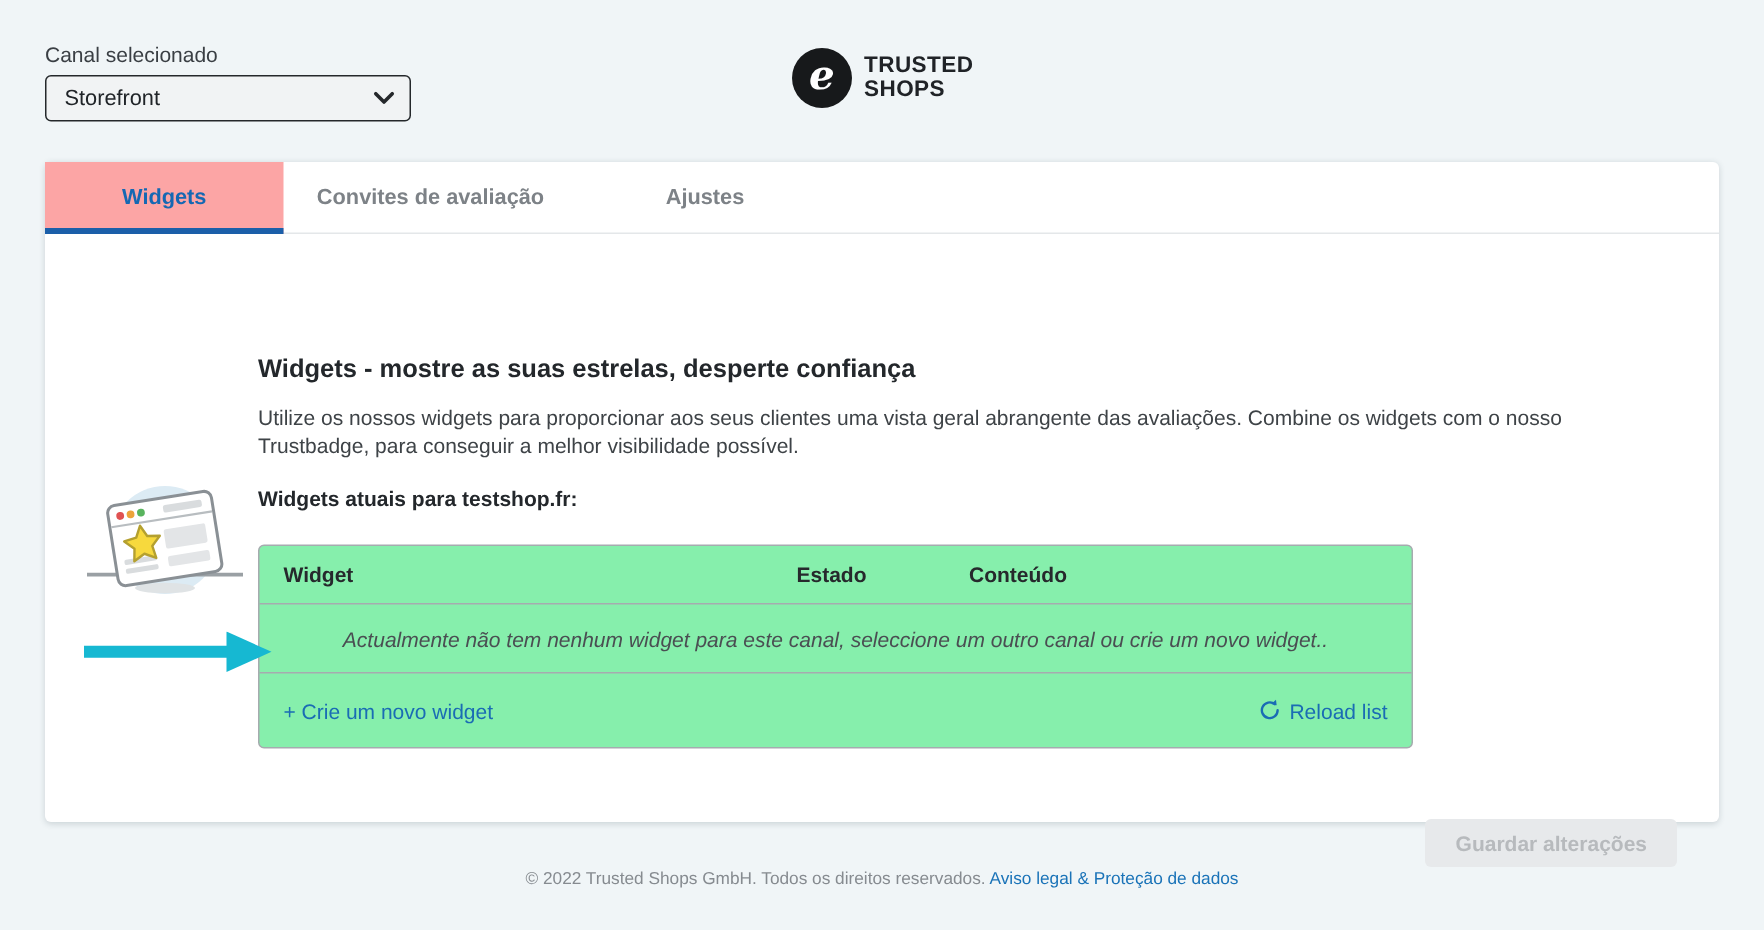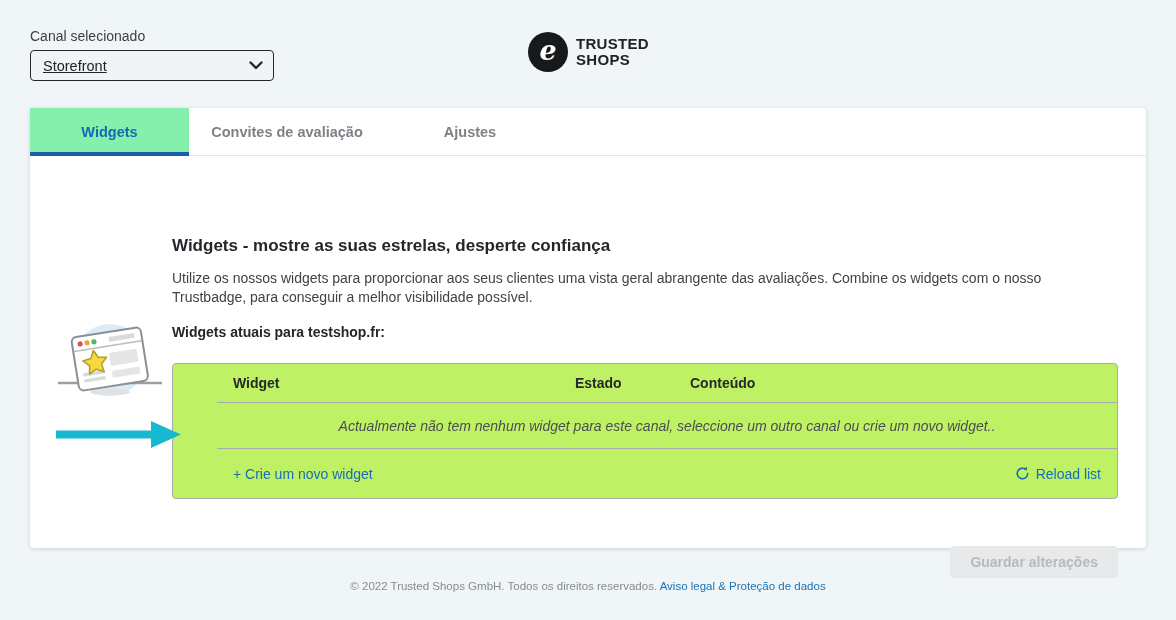--- a/index.html
+++ b/index.html
@@ -11,21 +11,21 @@
     overflow: hidden;
     color: #3e4347;
   }
   
   .channel-block { position: absolute; left: 30px; top: 28px; }
   .channel-label { font-size: 14px; color: #3a3f44; display: block; }
   .channel-select {
     margin-top: 6px; width: 244px; height: 31px;
     background: #f1f3f4; border: 1px solid #24282b; border-radius: 4px;
     display: flex; align-items: center; justify-content: space-between;
-    padding: 0 10px 0 12px; font-size: 14.5px; color: #202428; cursor: pointer; text-decoration: underline;
+    padding: 0 10px 0 12px; font-size: 14.5px; color: #202428; cursor: pointer;
   }
   .logo { position: absolute; left: 528px; top: 32px; display: flex; align-items: center; }
   .logo-circle {
     width: 40px; height: 40px; border-radius: 50%; background: #17191b;
     display: flex; align-items: center; justify-content: center;
   }
   .logo-e {
     color: #fff; font-family: "DejaVu Serif", serif; font-style: italic;
     font-size: 27px; font-weight: bold; line-height: 1; transform: translateY(-2px);
   }
@@ -42,37 +42,36 @@
   .tabbar { display: flex; height: 48px; border-bottom: 1px solid #e4e7e9; }
   .tab {
     height: 48px; display: flex; align-items: center; justify-content: center;
     font-size: 14.5px; font-weight: bold; color: #7d8playground287; color: #7d8287;
     cursor: pointer; position: relative;
   }
   .tab-0 { width: 160px; }
   .tab-1 { width: 159px; }
   .tab-2 { width: 196px; }
   .tab-3 { width: 170px; }
-  .tab.active { background: #86efac; color: #1568b3; }
+  .tab.active { background: #fca5a5; color: #1568b3; }
   .tab.active::after {
     content: ""; position: absolute; left: 0; right: 0; bottom: 0; height: 4px;
     background: #1b5fa9;
   }
   
   .content { position: relative; }
   .illustration { position: absolute; left: 28px; top: 86px; }
   .text-col { margin: 80px 28px 0 142px; }
   .page-title { font-size: 17px; font-weight: bold; color: #23272b; }
   .page-desc { margin-top: 13px; font-size: 14px; line-height: 19px; color: #3e4347; max-width: 910px; }
   .current-label { margin-top: 17px; font-size: 14px; font-weight: bold; color: #23272b; }
   
   .widget-table {
-    margin-top: 23px; width: 946px; border: 1px solid #a6abaf; border-radius: 4px;
-    background: #bef264;
-    padding-left: 44px;
+    margin-top: 23px; width: 770px; border: 1px solid #a6abaf; border-radius: 4px;
+    background: #86efac;
   }
   .t-row { display: flex; align-items: center; padding: 0 16px; }
   .t-head { height: 39px; border-bottom: 1px solid #a6abaf; }
   .t-head .th { font-size: 14px; font-weight: bold; color: #26292c; }
   .th-widget { width: 342px; }
   .th-estado { width: 115px; }
   .th-conteudo { width: 155px; }
   .th-local { flex: 1; }
   .t-empty { height: 46px; border-bottom: 1px solid #a6abaf; font-style: italic; font-size: 14px; color: #4a4e52; justify-content: center; }
   .t-actions { height: 49px; justify-content: space-between; }

